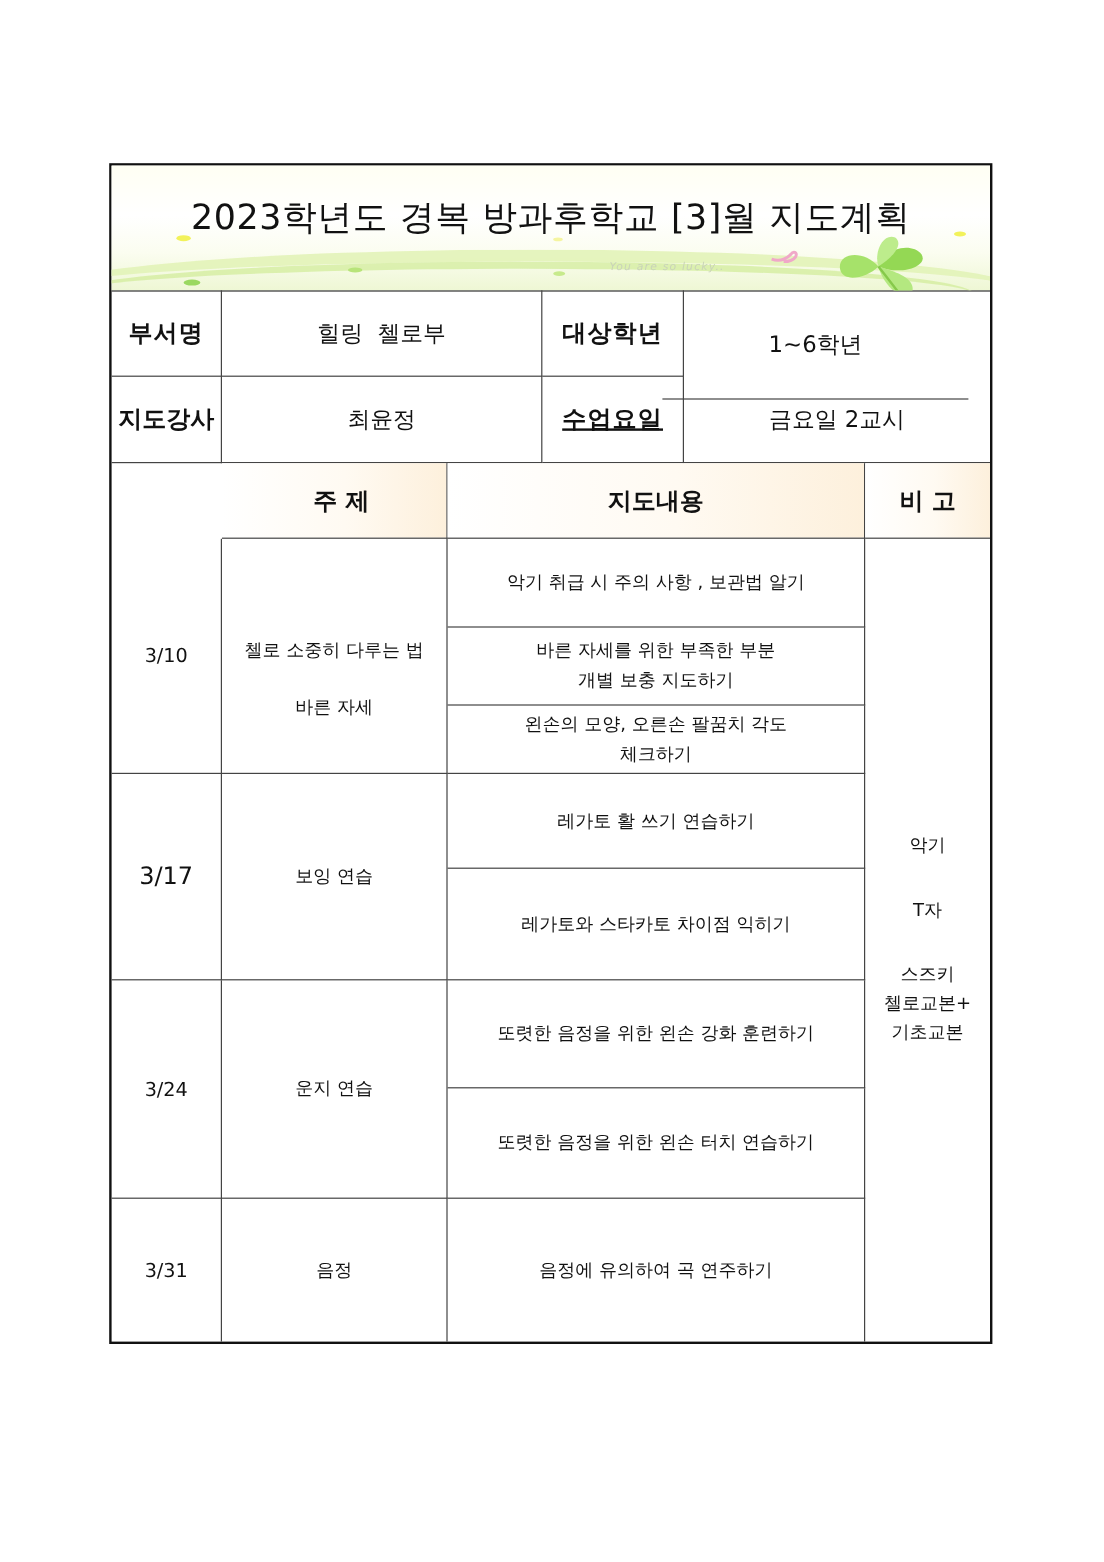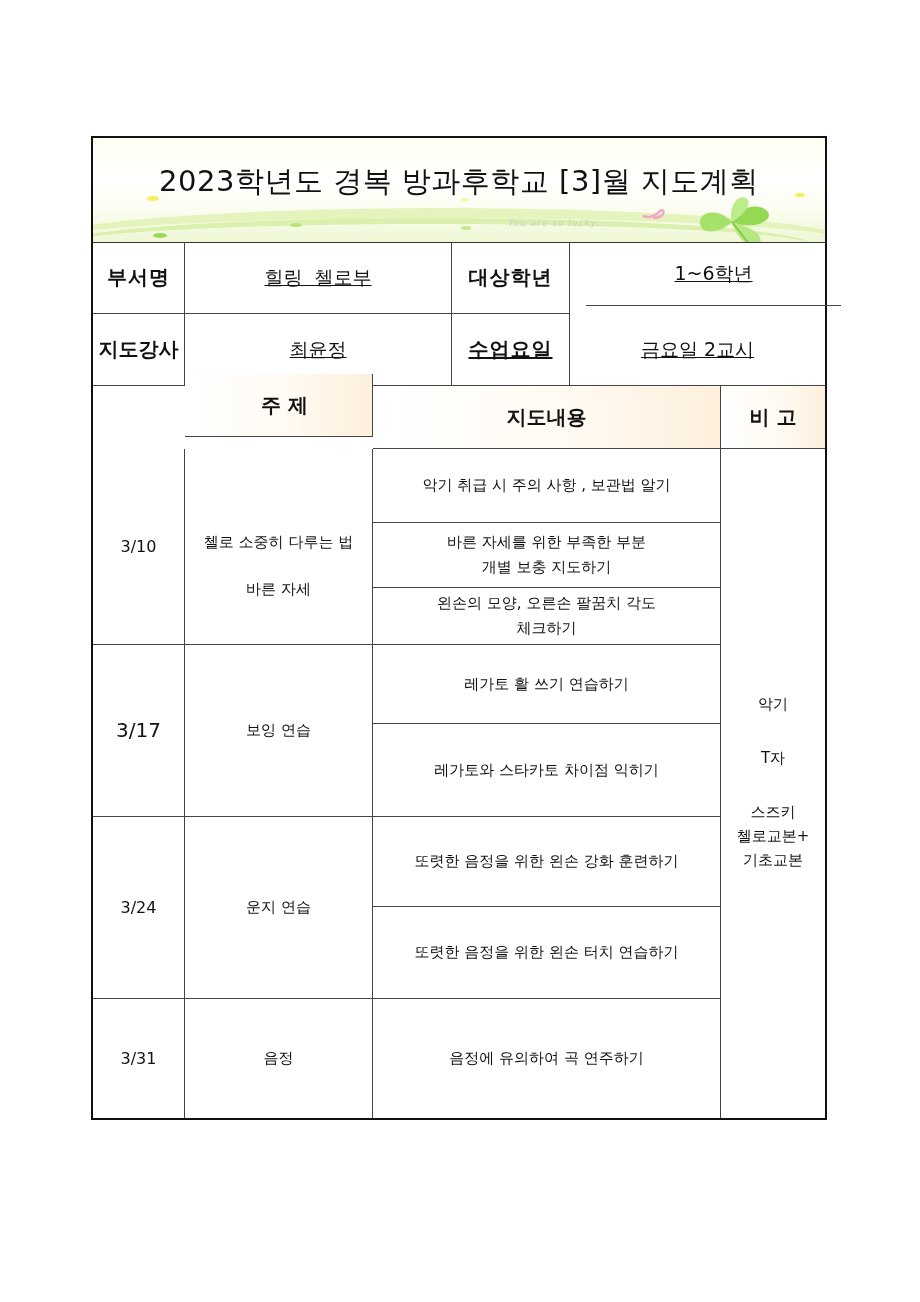--- a/index.html
+++ b/index.html
@@ -10,21 +10,21 @@
   .banner .title { position: absolute; left: 0; right: 0; top: 24px; text-align: center; font-size: 29px; letter-spacing: 0.5px; color: #111; z-index: 2; }
   .swoosh { position: absolute; border-radius: 50%; }
   .dot { position: absolute; border-radius: 50%; }
   .clover { position: absolute; right: 45px; top: 50px; width: 100px; height: 60px; }
   .lucky { position: absolute; left: 415px; top: 80px; font-size: 9px; color: #c9d3b8; font-style: italic; letter-spacing: 1px; z-index: 1;}
 
   .cell { position: absolute; box-sizing: border-box; display: flex; align-items: center; justify-content: center; text-align: center; }
   .b-r { border-right: 1px solid #444; }
   .b-b { border-bottom: 1px solid #444; }
   .lbl { font-size: 20px; font-weight: bold; letter-spacing: 1px; }
-  .val { font-size: 19px; text-decoration: underline; }
+  .val { font-size: 19px; }
   .hdr { background: linear-gradient(90deg, #ffffff 0%, #fffaf2 55%, #fdf0dc 100%); font-size: 20px; font-weight: bold; }
   .txt { font-size: 15px; line-height: 25px; }
   .txt span { display: block; }
 </style>
 </head>
 <body>
 
 <div class="doc">
 
   <div class="banner">
@@ -46,28 +46,28 @@
     </svg>
     <svg style="position:absolute; left:548px; top:68px; width:26px; height:14px;" viewBox="0 0 26 14">
       <path d="M2 10 C8 12 14 10 18 6 C20 3 24 4 22 8 C20 11 16 12 12 12" stroke="#f0a8c8" stroke-width="2.5" fill="none"></path>
     </svg>
     <div class="title">2023학년도 경복 방과후학교 [3]월 지도계획</div>
   </div>
 
   <div class="cell b-r b-b lbl" style="left:0; top:104px; width:92px; height:72px;">부서명</div>
   <div class="cell b-r b-b val" style="left:92px; top:104px; width:267px; height:72px; white-space:pre;">힐링  첼로부</div>
   <div class="cell b-r b-b lbl" style="left:359px; top:104px; width:118px; height:72px;">대상학년</div>
-  <div class="cell b-b val" style="left:493px; top:104px; width:255px; height:64px;">1~6학년</div>
+  <div class="cell b-b val" style="left:459px; top:104px; width:255px; height:91px;">1~6학년</div>
 
   <div class="cell b-r b-b lbl" style="left:0; top:176px; width:92px; height:72px; letter-spacing:0;">지도강사</div>
   <div class="cell b-r b-b val" style="left:92px; top:176px; width:267px; height:72px;">최윤정</div>
   <div class="cell b-r b-b lbl" style="left:359px; top:176px; width:118px; height:72px;text-decoration:underline;">수업요일</div>
   <div class="cell b-b val" style="left:477px; top:176px; width:255px; height:72px;">금요일 2교시</div>
 
-  <div class="cell b-r b-b hdr" style="left:92px; top:236px; width:188px; height:63px;padding-left:12px;">주 제</div>
+  <div class="cell b-r b-b hdr" style="left:92px; top:248px; width:188px; height:63px;padding-left:12px;">주 제</div>
   <div class="cell b-r b-b hdr" style="left:280px; top:248px; width:348px; height:63px;">지도내용</div>
   <div class="cell b-b hdr" style="left:628px; top:248px; width:104px; height:63px;">비 고</div>
 
   <div class="cell b-r b-b txt" style="left:0; top:311px; width:92px; height:196px; font-size:16px;">3/10</div>
   <div class="cell b-r b-b txt" style="left:92px; top:311px; width:188px; height:196px; flex-direction:column;">
     <span style="margin-bottom:22px;margin-top:38px;">첼로 소중히 다루는 법</span>
     <span>바른 자세</span>
   </div>
   <div class="cell b-r b-b txt" style="left:280px; top:311px; width:348px; height:74px;">
     <span>악기 취급 시 주의 사항 , 보관법 알기</span>

